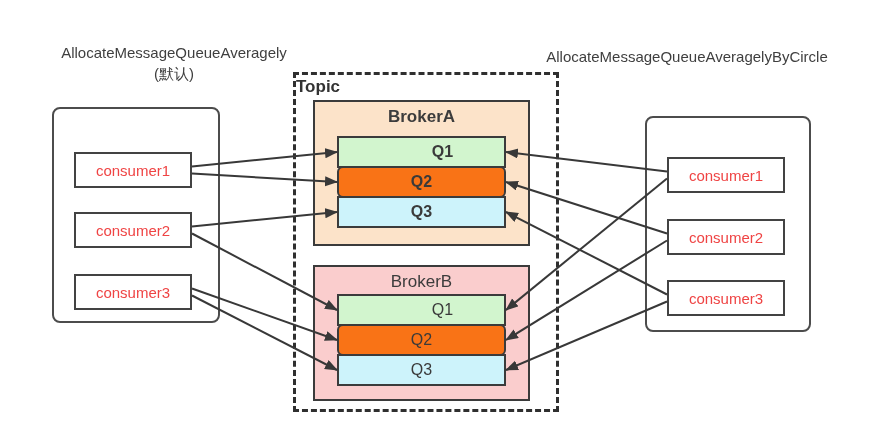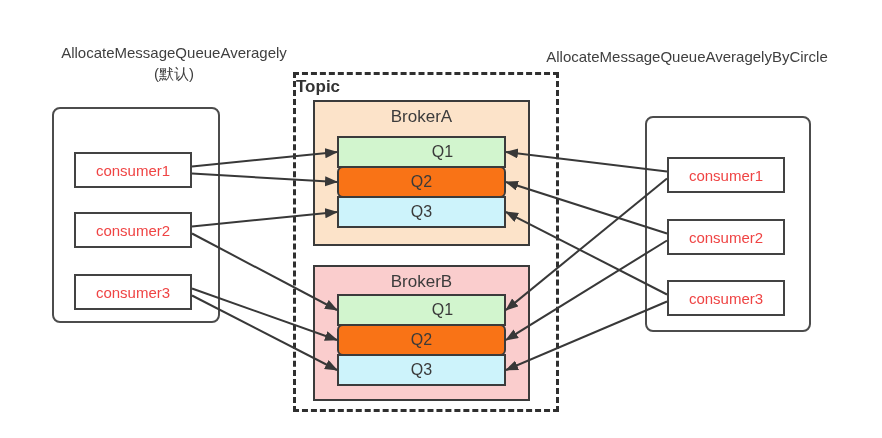--- a/index.html
+++ b/index.html
@@ -25,21 +25,21 @@
   #rc1{top:39px;} #rc2{top:101px;} #rc3{top:162px;}
 
   #topic{
     position:absolute;left:293px;top:72px;width:266px;height:340px;
     background:#fff;border:3px dashed #2f2f2f;
   }
   #topic-label{position:absolute;top:2px;left:0;width:100%;text-align:left;
     font-weight:bold;font-size:17px;color:#333;}
 
   .broker{position:absolute;left:17px;width:217px;border:2px solid #3b3b3b;}
-  #brokerA{top:25px;height:146px;background:#fce3c9;}
+  #brokerA{top:25px;height:146px;background:#fce3c9;font-weight:bold;}
   #brokerB{top:190px;height:136px;background:#facdcd;}
   .broker-label{text-align:center;font-size:17px;padding-top:5px;color:#3c3c3c;}
 
   .queue{
     position:absolute;left:22px;width:169px;height:32px;border:2px solid #3b3b3b;
     display:flex;align-items:center;justify-content:center;font-size:16px;color:#3a3a3a;
   }
   .q-green{background:#d2f5ce;padding-left:42px;} .q-mint{background:#f97316;border-radius:6px;} .q-cyan{background:#cdf3fb;}
   #aq1{top:34px;} #aq2{top:64px;} #aq3{top:94px;}
   #bq1{top:27px;} #bq2{top:57px;} #bq3{top:87px;}

